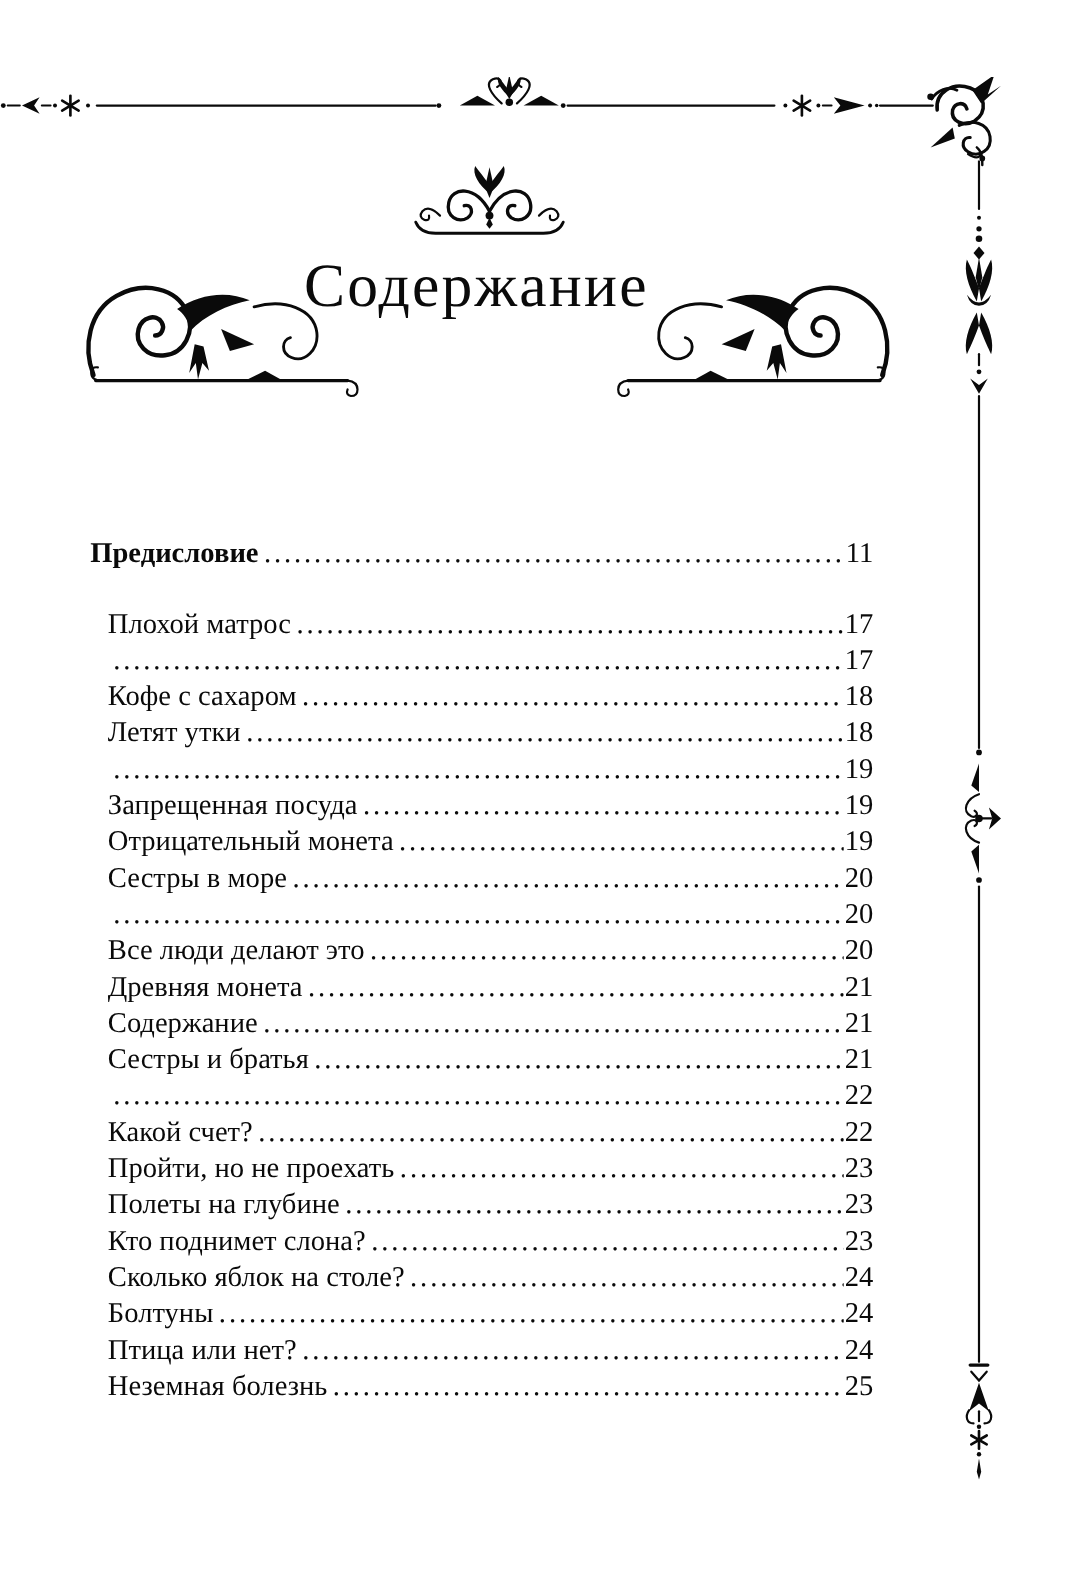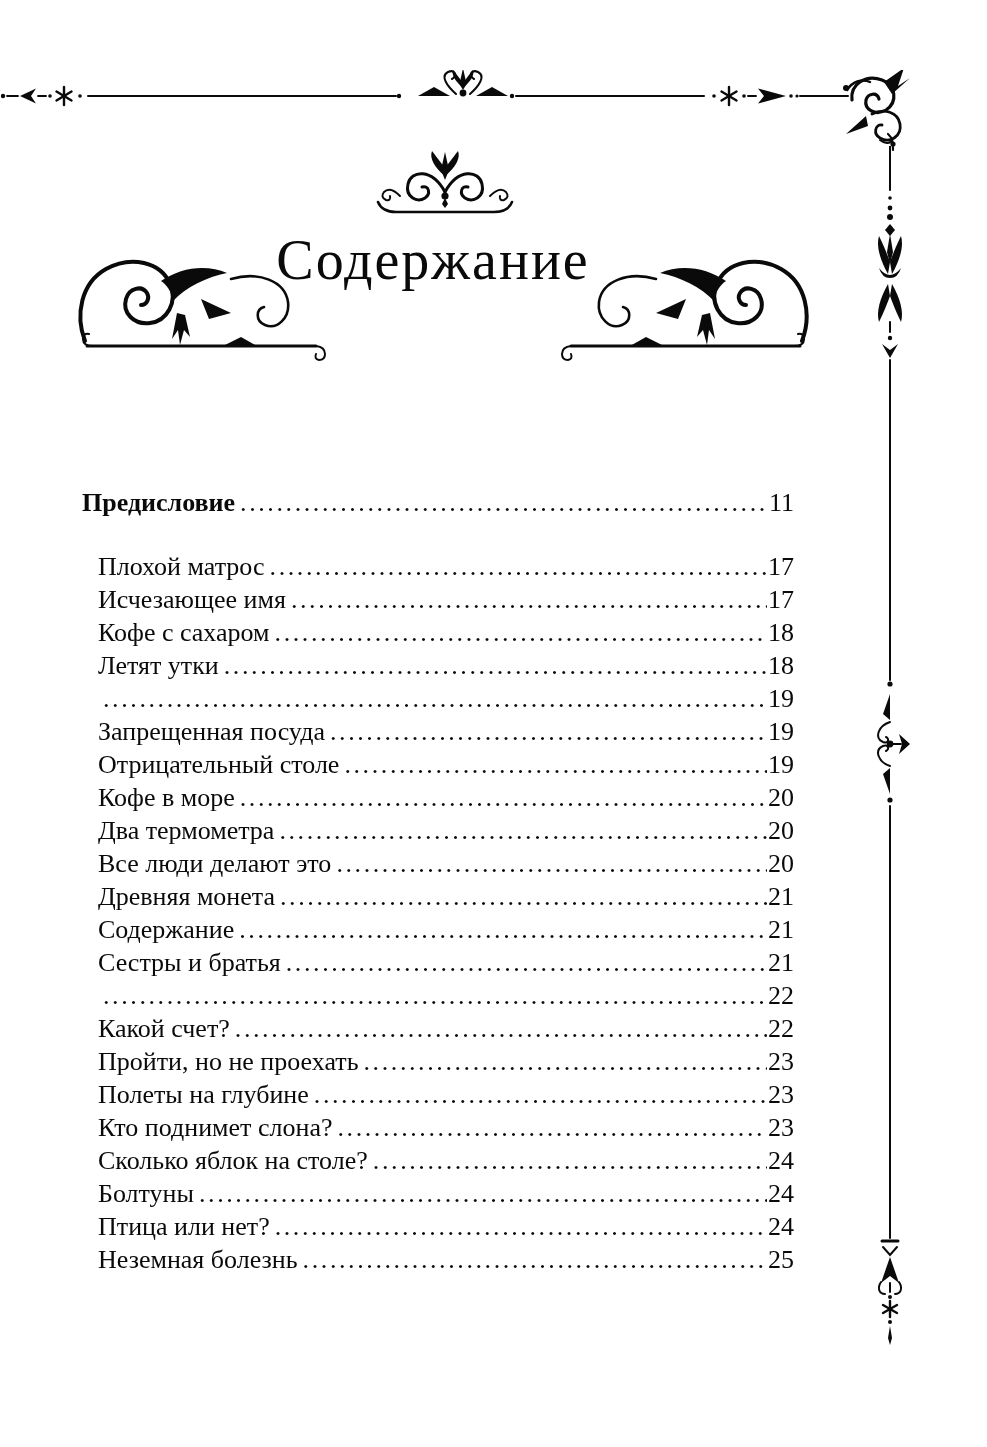--- a/index.html
+++ b/index.html
@@ -238,21 +238,20 @@
       <div class="toc-row">
         <span class="label">Плохой матрос</span>
         <span class="dots"></span>
         <span class="page-num">17</span>
       </div>
     </div>
 
     <div class="entry indent">
       <div class="pre-lines"></div>
       <div class="toc-row">
-        <span class="label">Исчезающее имя</span>
         <span class="dots"></span>
         <span class="page-num">17</span>
       </div>
     </div>
 
     <div class="entry indent">
       <div class="pre-lines"></div>
       <div class="toc-row">
         <span class="label">Кофе с сахаром</span>
         <span class="dots"></span>
@@ -282,39 +281,38 @@
       <div class="toc-row">
         <span class="label">Запрещенная посуда</span>
         <span class="dots"></span>
         <span class="page-num">19</span>
       </div>
     </div>
 
     <div class="entry indent">
       <div class="pre-lines"></div>
       <div class="toc-row">
-        <span class="label">Отрицательный столе</span>
+        <span class="label">Отрицательный монета</span>
         <span class="dots"></span>
         <span class="page-num">19</span>
       </div>
     </div>
 
     <div class="entry indent">
       <div class="pre-lines"></div>
       <div class="toc-row">
-        <span class="label">Кофе в море</span>
+        <span class="label">Сестры в море</span>
         <span class="dots"></span>
         <span class="page-num">20</span>
       </div>
     </div>
 
     <div class="entry indent">
       <div class="pre-lines"></div>
       <div class="toc-row">
-        <span class="label">Два термометра</span>
         <span class="dots"></span>
         <span class="page-num">20</span>
       </div>
     </div>
 
     <div class="entry indent">
       <div class="pre-lines"></div>
       <div class="toc-row">
         <span class="label">Все люди делают это</span>
         <span class="dots"></span>

